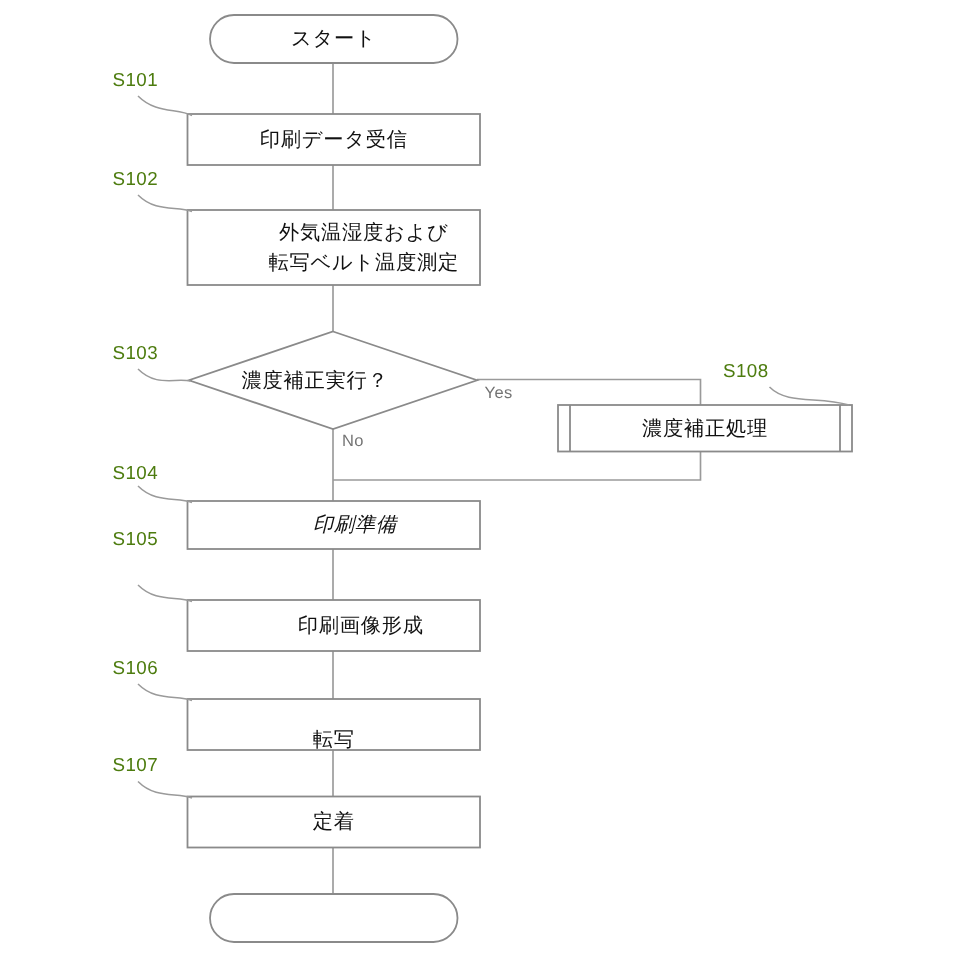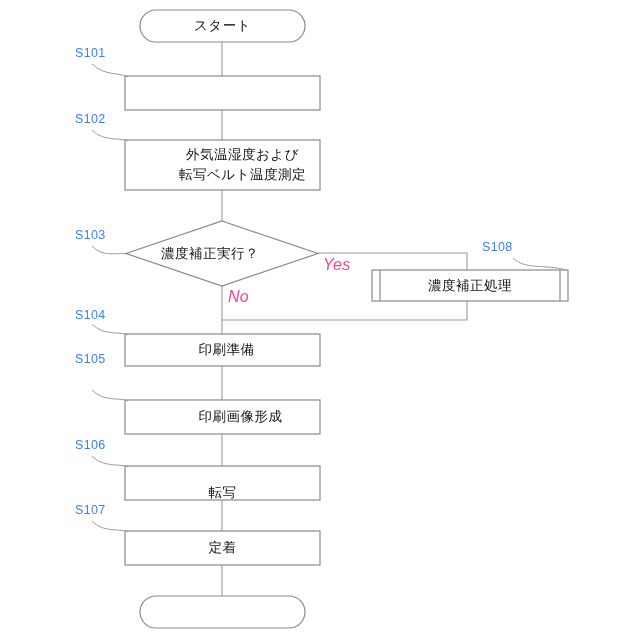--- a/index.html
+++ b/index.html
@@ -25,29 +25,28 @@
     line-height:1.45;
     letter-spacing:0.5px;
     color:#111;
     white-space:pre-line;
     pointer-events:none;
   }
   .step-label{
     position:absolute;
     font-size:12.5px;
     letter-spacing:0.3px;
-    color:#3b82f6;
+    color:#4d7c0f;
     font-family:"Liberation Sans","DejaVu Sans",sans-serif;
   }
   .branch-label{
     position:absolute;
-    font-size:16px;
+    font-size:11px;
     letter-spacing:0.3px;
-    color:#ec4899;
-    font-style:italic;
+    color:#737373;
   }
 </style>
 </head>
 <body>
 
 <div id="stage">
 
   <svg id="flow" viewBox="0 0 640 640">
     <g fill="none" stroke="#8a8a8a" stroke-width="1.1" shape-rendering="geometricPrecision">
 
@@ -91,29 +90,30 @@
       <path d="M 92,324 C 104,336 118,331 128,335" stroke="#9a9a9a" stroke-width="1"></path>
       <path d="M 92,390 C 104,402 118,397 128,401" stroke="#9a9a9a" stroke-width="1"></path>
       <path d="M 92,456 C 104,468 118,463 128,467" stroke="#9a9a9a" stroke-width="1"></path>
       <path d="M 92,521 C 104,533 118,528 128,532" stroke="#9a9a9a" stroke-width="1"></path>
       <path d="M 513,258 C 525,270 545,264 566,270" stroke="#9a9a9a" stroke-width="1"></path>
     </g>
   </svg>
 
   <div class="node-text" style="left:140px;top:10px;width:165px;height:32px;">スタート</div>
 
+  <div class="node-text" style="left:125px;top:76px;width:195px;height:34px;">印刷データ受信</div>
 
   <div class="node-text" style="left:125px;top:140px;width:195px;height:50px;padding-left:20px;">外気温湿度および
 転写ベルト温度測定</div>
 
   <div class="node-text" style="left:124px;top:221px;width:172px;height:65px;">濃度補正実行？</div>
 
   <div class="node-text" style="left:382px;top:270px;width:176px;height:31px;">濃度補正処理</div>
 
-  <div class="node-text" style="left:129px;top:334px;width:195px;height:32px;">印刷準備</div>
+  <div class="node-text" style="left:139px;top:334px;width:195px;height:32px;font-style:italic;">印刷準備</div>
 
   <div class="node-text" style="left:143px;top:400px;width:195px;height:34px;">印刷画像形成</div>
 
   <div class="node-text" style="left:125px;top:476px;width:195px;height:34px;">転写</div>
 
   <div class="node-text" style="left:125px;top:531px;width:195px;height:34px;">定着</div>
 
 
   <div class="step-label" style="left:75px;top:46px;">S101</div>
   <div class="step-label" style="left:75px;top:112px;">S102</div>

